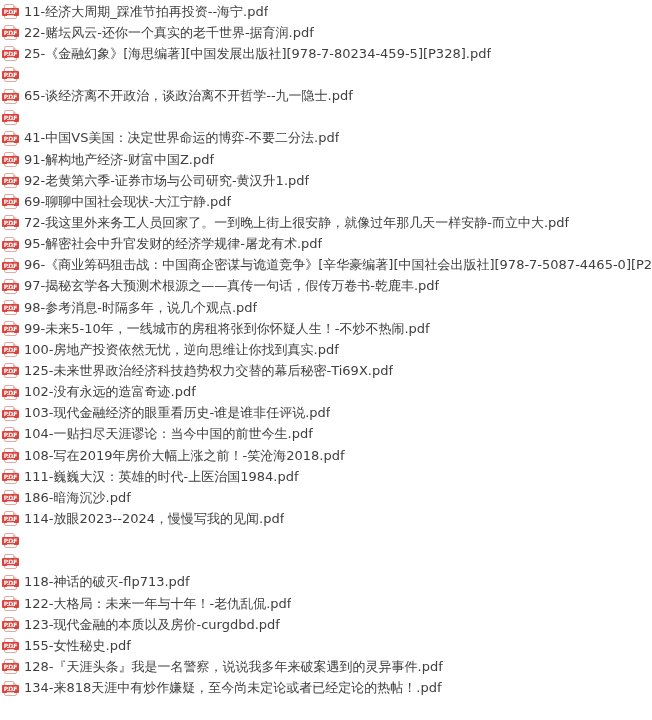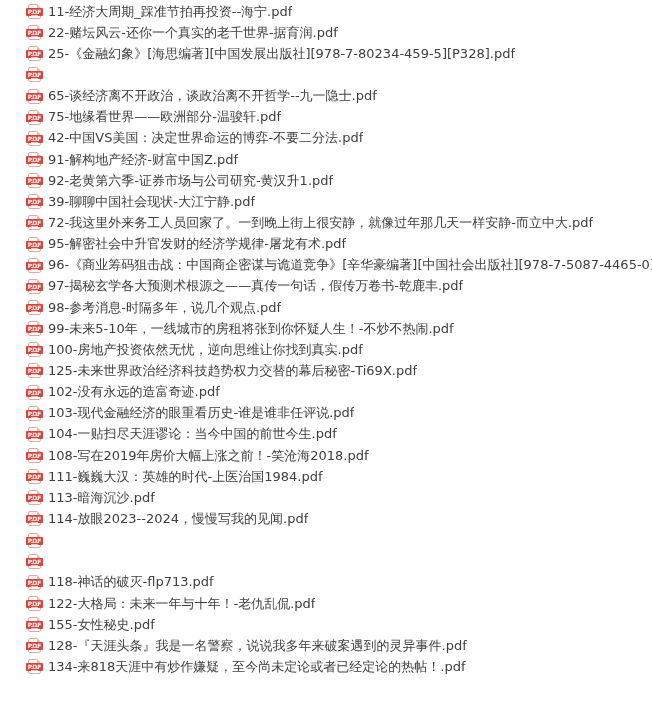--- a/index.html
+++ b/index.html
@@ -1,20 +1,20 @@
 <!DOCTYPE html>
 <html><head>
 <meta charset="utf-8">
 <style>
   html,body{margin:0;padding:0;}
   body{
     width:652px;height:720px;overflow:hidden;background:#ffffff;
     font-family:"DejaVu Sans","Liberation Sans",sans-serif;
   }
-  .file-list{padding:1px 0 0 28px;}
+  .file-list{padding:1px 0 0 4px;}
   .row{
     display:flex;align-items:center;height:21.15px;white-space:nowrap;cursor:pointer;
   }
   .name{
     font-size:13px;color:#3e3e3e;margin-left:7px;overflow:hidden;
   }
   .pdficon{
     position:relative;flex:0 0 auto;width:13px;height:15px;background:#fefefe;
     border:1px solid #ddaaa4;border-radius:2px;box-sizing:border-box;
   }
@@ -65,45 +65,44 @@
     <div class="row">
       <span class="pdficon">
         <span class="band">PDF</span>
       </span>
       <span class="name">65-谈经济离不开政治，谈政治离不开哲学--九一隐士.pdf</span>
     </div>
     <div class="row">
       <span class="pdficon">
         <span class="band">PDF</span>
       </span>
-      <span class="name">75-地缘看世界——欧洲部分-温骏轩.pdf</span>
-    </div>
-    <div class="row">
-      <span class="pdficon">
-        <span class="band">PDF</span>
-      </span>
-      <span class="name">42-中国VS美国：决定世界命运的博弈-不要二分法.pdf</span>
+    </div>
+    <div class="row">
+      <span class="pdficon">
+        <span class="band">PDF</span>
+      </span>
+      <span class="name">41-中国VS美国：决定世界命运的博弈-不要二分法.pdf</span>
     </div>
     <div class="row">
       <span class="pdficon">
         <span class="band">PDF</span>
       </span>
       <span class="name">91-解构地产经济-财富中国Z.pdf</span>
     </div>
     <div class="row">
       <span class="pdficon">
         <span class="band">PDF</span>
       </span>
       <span class="name">92-老黄第六季-证券市场与公司研究-黄汉升1.pdf</span>
     </div>
     <div class="row">
       <span class="pdficon">
         <span class="band">PDF</span>
       </span>
-      <span class="name">39-聊聊中国社会现状-大江宁静.pdf</span>
+      <span class="name">69-聊聊中国社会现状-大江宁静.pdf</span>
     </div>
     <div class="row">
       <span class="pdficon">
         <span class="band">PDF</span>
       </span>
       <span class="name">72-我这里外来务工人员回家了。一到晚上街上很安静，就像过年那几天一样安静-而立中大.pdf</span>
     </div>
     <div class="row">
       <span class="pdficon">
         <span class="band">PDF</span>
@@ -173,21 +172,21 @@
     <div class="row">
       <span class="pdficon">
         <span class="band">PDF</span>
       </span>
       <span class="name">111-巍巍大汉：英雄的时代-上医治国1984.pdf</span>
     </div>
     <div class="row">
       <span class="pdficon">
         <span class="band">PDF</span>
       </span>
-      <span class="name">113-暗海沉沙.pdf</span>
+      <span class="name">186-暗海沉沙.pdf</span>
     </div>
     <div class="row">
       <span class="pdficon">
         <span class="band">PDF</span>
       </span>
       <span class="name">114-放眼2023--2024，慢慢写我的见闻.pdf</span>
     </div>
     <div class="row">
       <span class="pdficon">
         <span class="band">PDF</span>
@@ -202,20 +201,26 @@
       <span class="pdficon">
         <span class="band">PDF</span>
       </span>
       <span class="name">118-神话的破灭-flp713.pdf</span>
     </div>
     <div class="row">
       <span class="pdficon">
         <span class="band">PDF</span>
       </span>
       <span class="name">122-大格局：未来一年与十年！-老仇乱侃.pdf</span>
+    </div>
+    <div class="row">
+      <span class="pdficon">
+        <span class="band">PDF</span>
+      </span>
+      <span class="name">123-现代金融的本质以及房价-curgdbd.pdf</span>
     </div>
     <div class="row">
       <span class="pdficon">
         <span class="band">PDF</span>
       </span>
       <span class="name">155-女性秘史.pdf</span>
     </div>
     <div class="row">
       <span class="pdficon">
         <span class="band">PDF</span>

